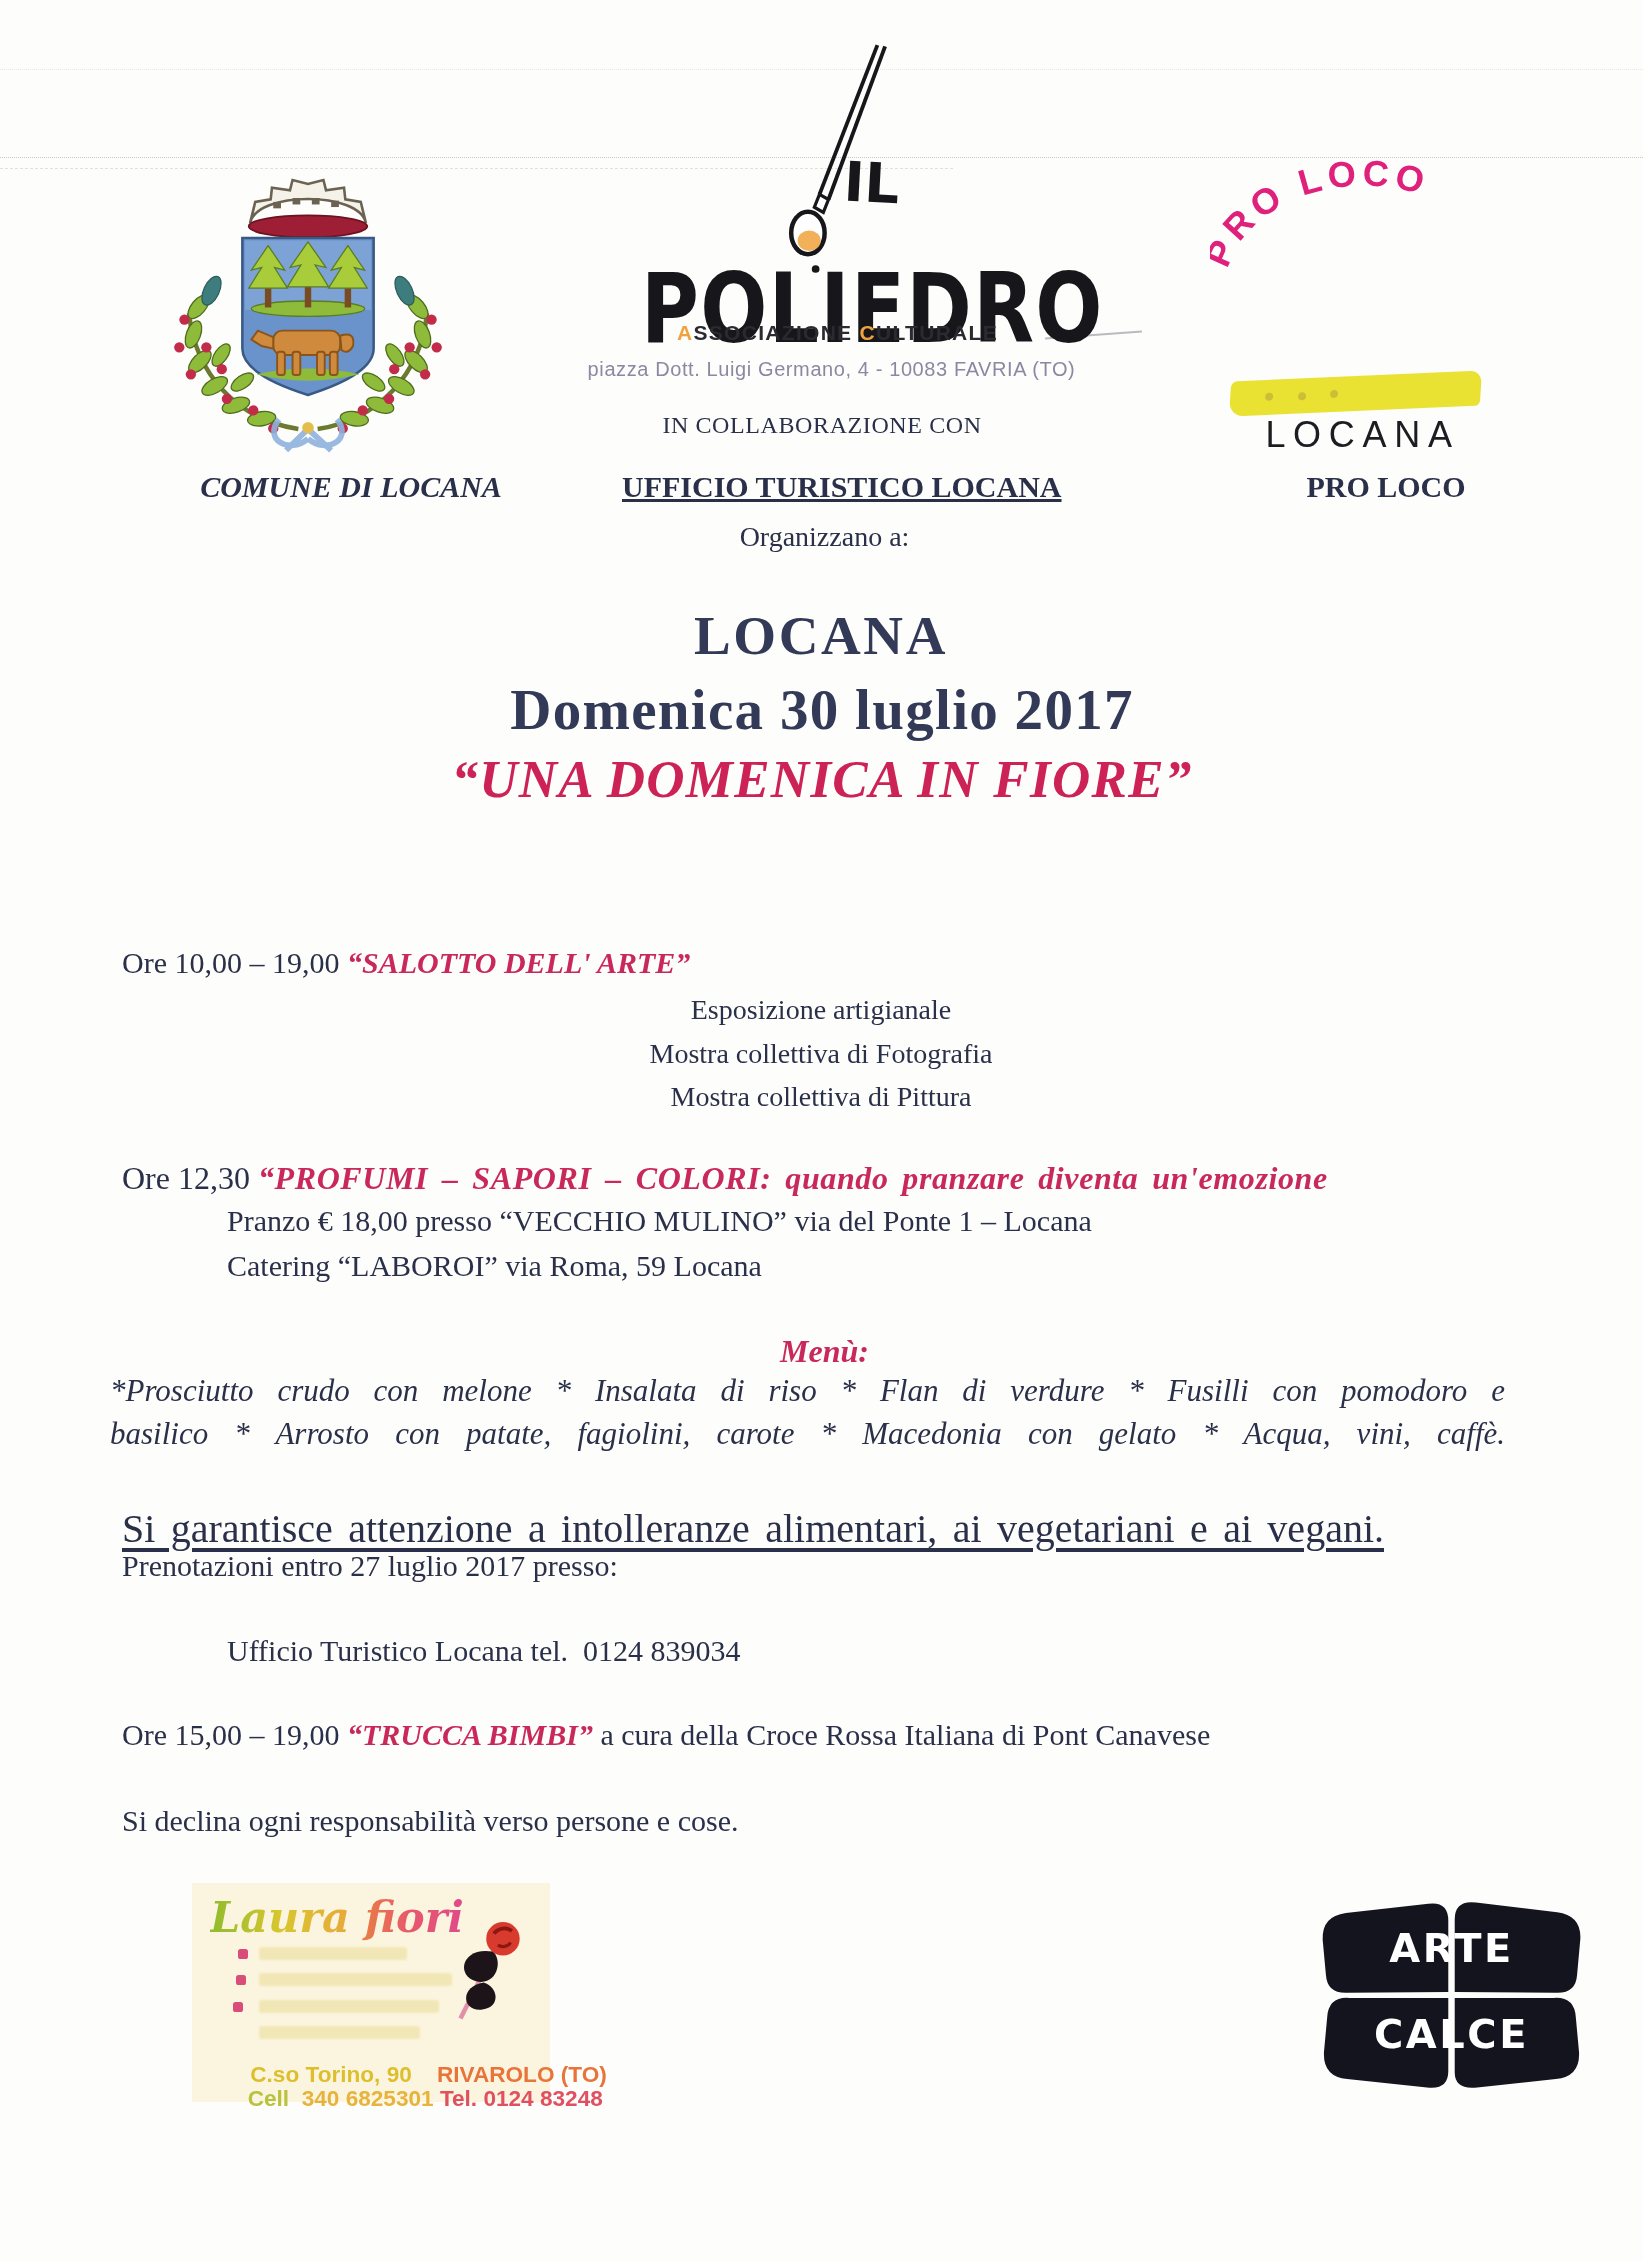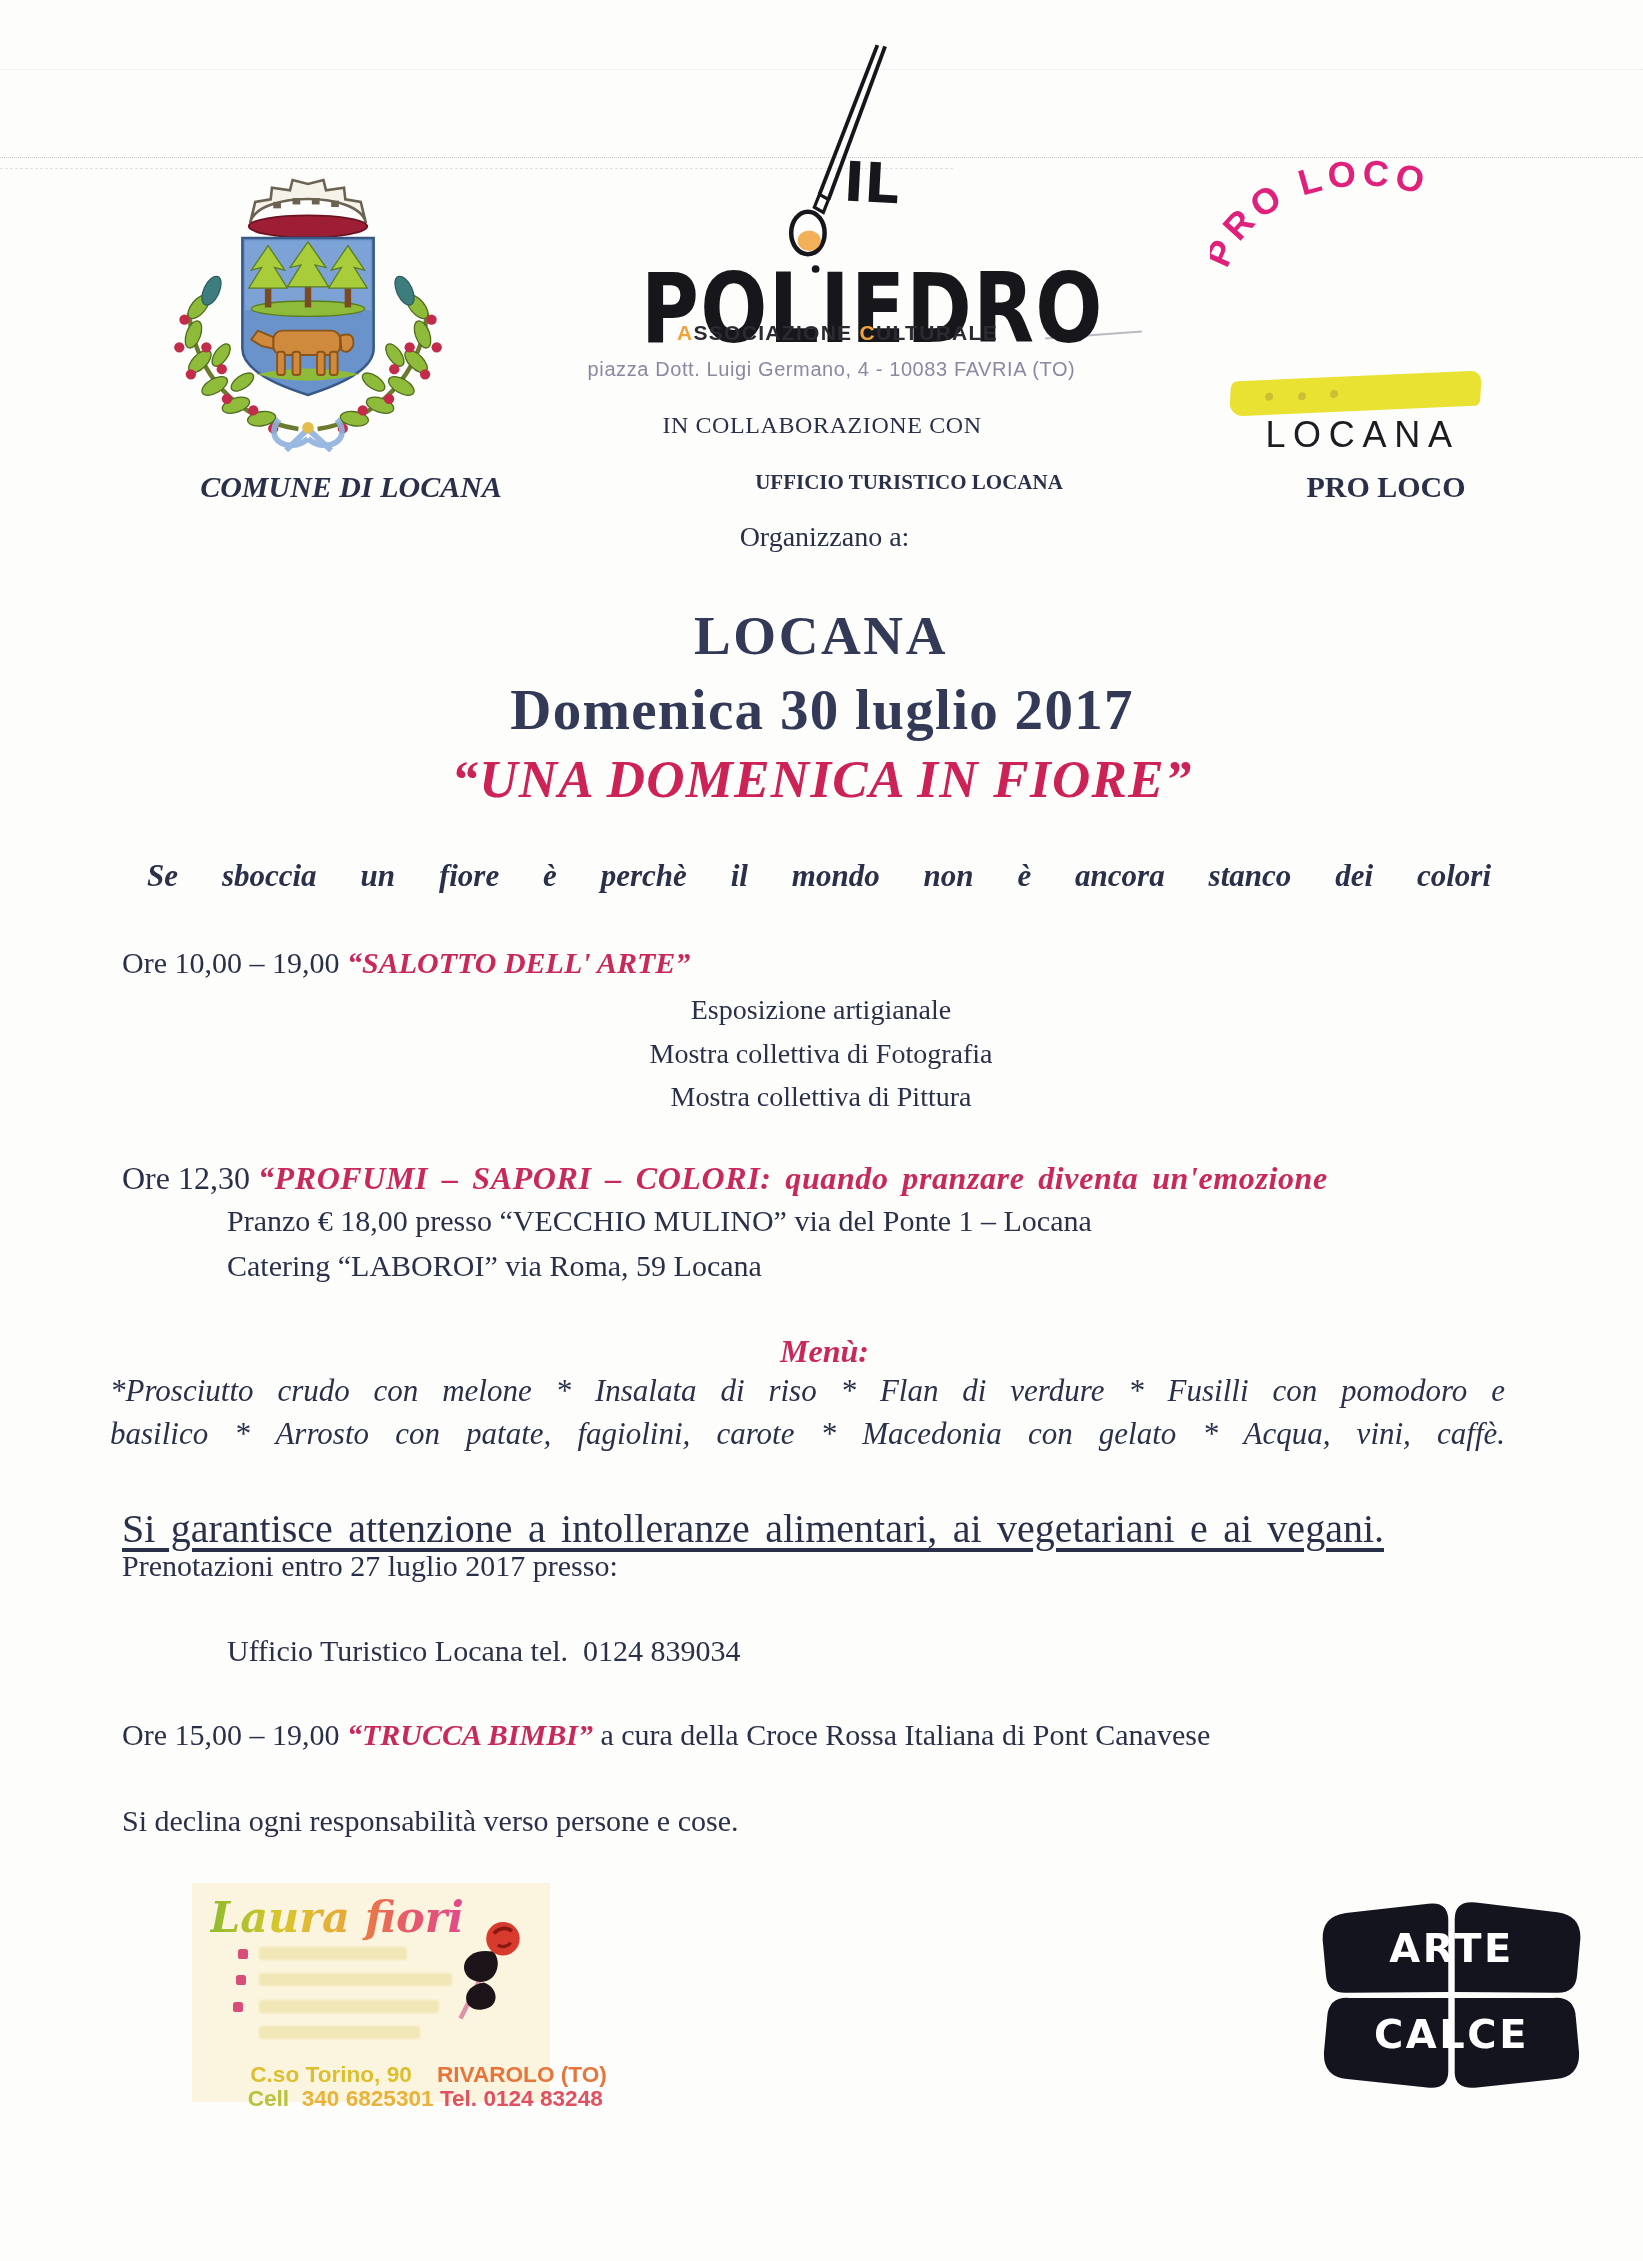--- a/index.html
+++ b/index.html
@@ -177,29 +177,28 @@
   <div class="abs" id="yellow-stroke" style="left:1230px;top:376px;width:251px;height:35px;">
     <span class="olive-dot" style="left:35px;top:13px;"></span>
     <span class="olive-dot" style="left:68px;top:14px;"></span>
     <span class="olive-dot" style="left:100px;top:13px;"></span>
   </div>
   <div class="abs" id="locana-word" style="left:1224px;top:414px;width:277px;text-align:center;">LOCANA</div>
 
   <div class="abs serif pre" style="left:564px;top:412px;width:516px;text-align:center;font-size:24px;letter-spacing:0.6px;">IN COLLABORAZIONE CON</div>
 
   <div class="abs serif b pre" style="left:145px;top:470px;width:412px;text-align:center;font-size:30px;font-style:italic;">COMUNE DI LOCANA</div>
-  <div class="abs serif b pre" style="left:622px;top:470px;width:574px;text-align:center;font-size:21px;">UFFICIO TURISTICO LOCANA</div>
+  <div class="abs serif b pre" style="left:622px;top:470px;width:574px;font-size:30px;text-decoration:underline;">UFFICIO TURISTICO LOCANA</div>
   <div class="abs serif b pre" style="left:1273px;top:470px;width:226px;text-align:center;font-size:30px;">PRO LOCO</div>
   <div class="abs serif pre" style="left:670px;top:521px;width:309px;text-align:center;font-size:28px;">Organizzano a:</div>
 
   <div class="abs serif b" style="left:499px;top:604px;width:644px;text-align:center;font-size:55px;letter-spacing:2.6px;color:#333a58;">LOCANA</div>
   <div class="abs serif b" style="left:371px;top:677px;width:902px;text-align:center;font-size:57px;letter-spacing:1.3px;color:#333a58;">Domenica 30 luglio 2017</div>
   <div class="abs serif bi" style="left:371px;top:749px;width:902px;text-align:center;font-size:53px;letter-spacing:1.3px;color:#cc2255;">“UNA DOMENICA IN FIORE”</div>
 
-  <div class="abs serif bi stretch" style="left:147px;top:858px;width:1344px;font-size:31px;">Se sboccia un fiore è perchè il mondo non è ancora stanco dei colori</div>
 
   <div class="abs" style="left:122px;top:946px;font-size:30px;">
     <span class="serif pre">Ore 10,00 – 19,00 </span><span class="serif bi crimson pre">“SALOTTO DELL' ARTE”</span>
   </div>
   <div class="abs serif pre" style="left:499px;top:994px;width:644px;text-align:center;font-size:28px;">Esposizione artigianale</div>
   <div class="abs serif pre" style="left:499px;top:1038px;width:644px;text-align:center;font-size:28px;">Mostra collettiva di Fotografia</div>
   <div class="abs serif pre" style="left:499px;top:1081px;width:644px;text-align:center;font-size:28px;">Mostra collettiva di Pittura</div>
 
   <div class="abs" style="left:122px;top:1160px;font-size:32px;">
     <span class="serif pre">Ore 12,30 </span><span class="serif bi crimson pre" style="letter-spacing:0.6px;word-spacing:5.2px;">“PROFUMI – SAPORI – COLORI: quando pranzare diventa un'emozione</span>

